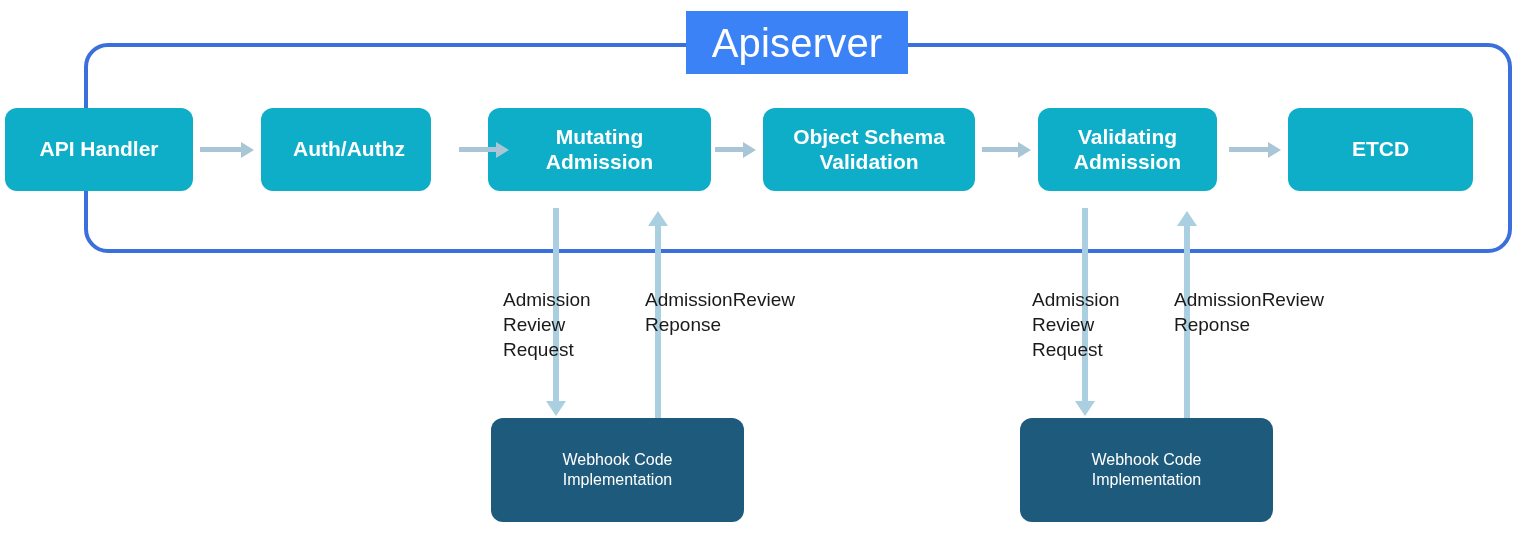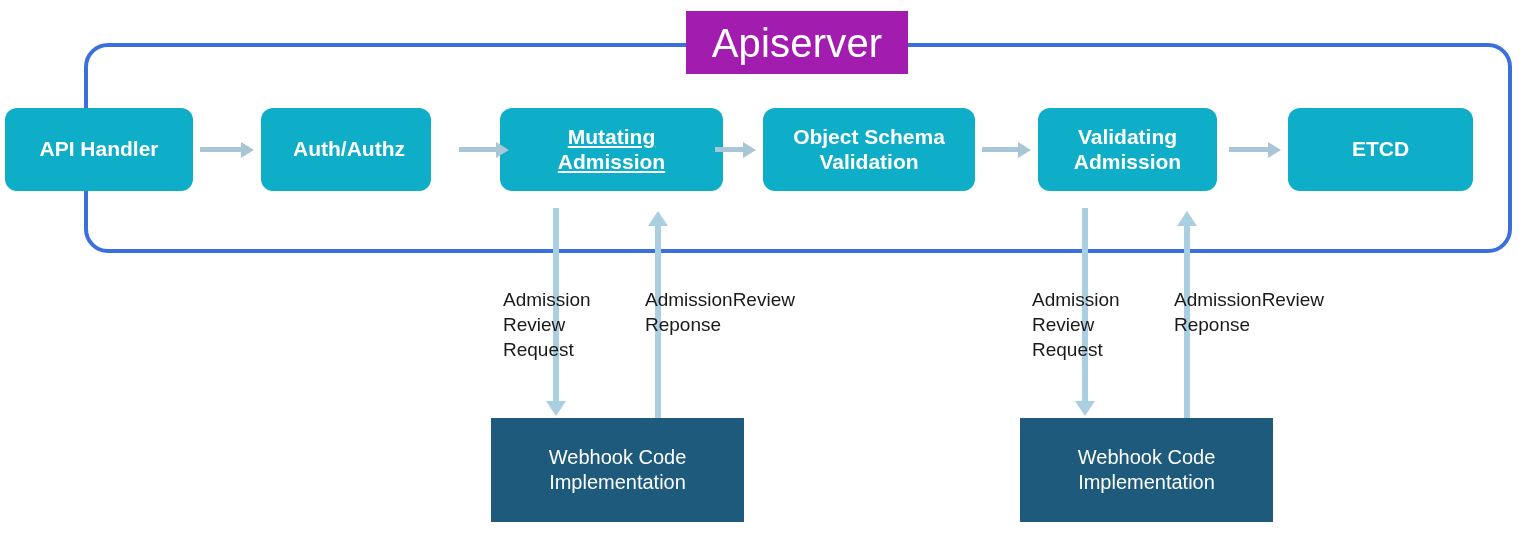--- a/index.html
+++ b/index.html
@@ -27,21 +27,21 @@
     border-radius: 24px;
     box-sizing: border-box;
     background: transparent;
   }
   .apiserver-title {
     position: absolute;
     left: 686px;
     top: 11px;
     width: 222px;
     height: 63px;
-    background: #a21caf;
+    background: #3b82f6;
     color: #ffffff;
     display: flex;
     align-items: center;
     justify-content: center;
     font-size: 40px;
     font-weight: 400;
     letter-spacing: 0.2px;
     line-height: 1;
   }
 
@@ -121,44 +121,44 @@
     white-space: pre-line;
     font-weight: 400;
   }
 
   
   .webhook {
     position: absolute;
     top: 418px;
     height: 104px;
     background: #1d5a7c;
-    border-radius: 0;
+    border-radius: 12px;
     color: #ffffff;
     display: flex;
     align-items: center;
     justify-content: center;
     text-align: center;
-    font-size: 20px;
+    font-size: 16px;
     font-weight: 400;
     line-height: 1.25;
     white-space: pre-line;
     box-sizing: border-box;
   }
 </style>
 </head>
 <body>
 
 <div id="canvas">
 
   <div class="apiserver-frame"></div>
   <div class="apiserver-title">Apiserver</div>
 
   <div class="stage" style="left:5px;width:188px;">API Handler</div>
   <div class="stage" style="left:261px;width:170px;padding-left:12px;">Auth/Authz</div>
-  <div class="stage" style="left:500px;width:223px;text-decoration:underline;">Mutating
+  <div class="stage" style="left:488px;width:223px;">Mutating
 Admission</div>
   <div class="stage" style="left:763px;width:212px;">Object Schema
 Validation</div>
   <div class="stage" style="left:1038px;width:179px;">Validating
 Admission</div>
   <div class="stage" style="left:1288px;width:185px;text-align:center;">ETCD</div>
 
   <div class="h-arrow" style="left:200px;width:54px;">
     <div class="shaft" style="width:41px;"></div>
     <div class="head" style="left:41px;"></div>

